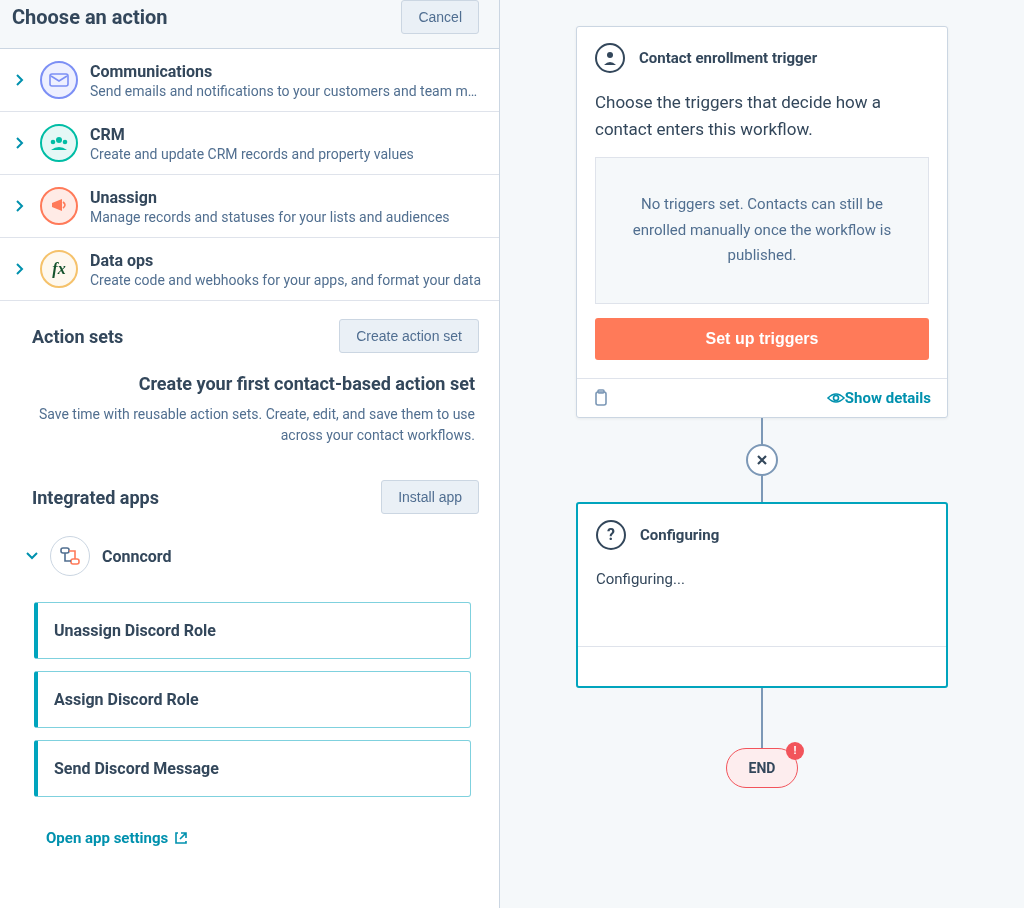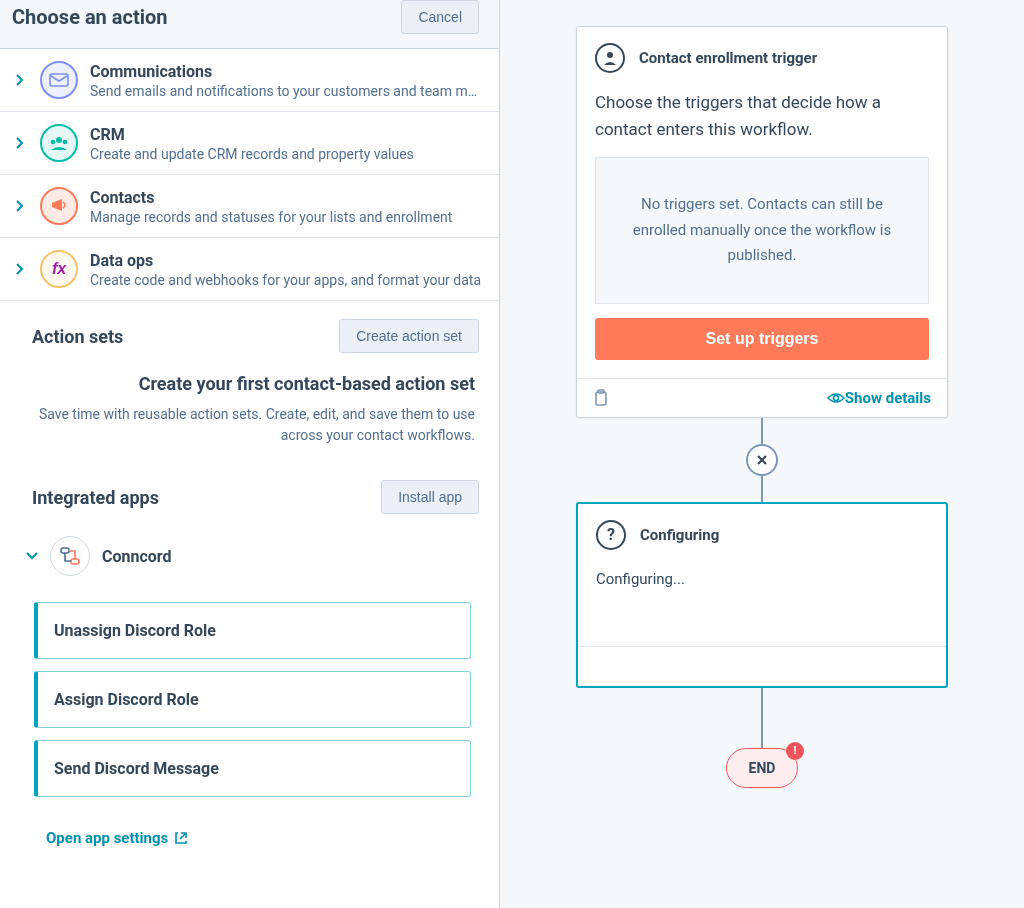--- a/index.html
+++ b/index.html
@@ -229,33 +229,33 @@
             <path d="M1 1 L6 6 L1 11" fill="none" stroke="#0091ae" stroke-width="2"></path>
           </svg>
       </span>
       <span class="cat-icon" style="background:#ffebe6;border:2px solid #ff7a59">
         <svg width="20" height="18" viewBox="0 0 20 18">
             <path d="M3 6 L13 2 L13 14 L3 10 Z" fill="#ff7a59"></path>
             <path d="M14 5 Q18 8 14 11" fill="none" stroke="#ff7a59" stroke-width="1.6"></path>
           </svg>
       </span>
       <div class="cat-text">
-        <div class="cat-title">Contacts</div>
-        <div class="cat-desc">Manage records and statuses for your lists and enrollment</div>
+        <div class="cat-title">Unassign</div>
+        <div class="cat-desc">Manage records and statuses for your lists and audiences</div>
       </div>
     </div>
 
     <div class="category">
       <span class="chevron">
         <svg width="8" height="12" viewBox="0 0 8 12">
             <path d="M1 1 L6 6 L1 11" fill="none" stroke="#0091ae" stroke-width="2"></path>
           </svg>
       </span>
       <span class="cat-icon" style="background:#fef8ee;border:2px solid #f5c26b">
-        <span style="color:#a21caf;font-style:italic;font-family:Liberation Sans, sans-serif;font-size:16px;font-weight:600">fx</span>
+        <span style="color:#14532d;font-style:italic;font-family:Liberation Serif, serif;font-size:16px;font-weight:600">fx</span>
       </span>
       <div class="cat-text">
         <div class="cat-title">Data ops</div>
         <div class="cat-desc">Create code and webhooks for your apps, and format your data</div>
       </div>
     </div>
   </div>
 
   <div class="section-head">
     <h3>Action sets</h3>

